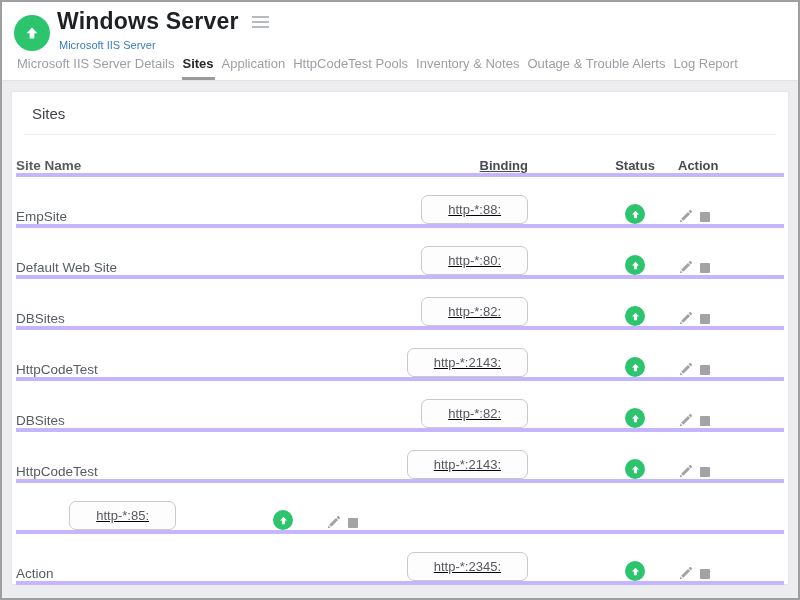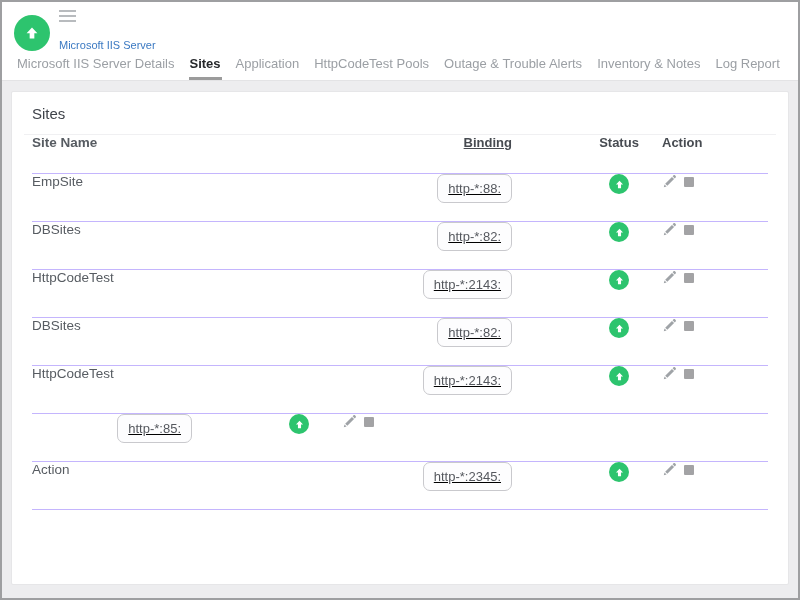--- a/index.html
+++ b/index.html
@@ -16,39 +16,39 @@
   .avatar {
     position:absolute; left:12px; top:13px; width:36px; height:36px;
     border-radius:50%; display:flex; align-items:center; justify-content:center;
   }
   .title-row { position:absolute; left:55px; top:6px; display:flex; align-items:center; gap:11px; }
   .page-title { margin:0; font-size:23px; font-weight:bold; color:#1e2124; letter-spacing:.2px; }
   .hamburger { display:flex; flex-direction:column; gap:3px; cursor:pointer; padding:2px; }
   .hamburger span { display:block; width:17px; height:2px; background:#b8bbbe; }
   .subtitle { position:absolute; left:57px; top:37px; font-size:11px; text-decoration:none; }
   
-  .tabs { position:absolute; left:14px; bottom:0; display:flex; gap:13px; font-size:13px; }
+  .tabs { position:absolute; left:14px; bottom:0; display:flex; gap:6px; font-size:13px; }
   .tab { color:#9b9fa4; padding:0 1px 6px; cursor:pointer; border-bottom:3px solid transparent; }
   .tab.active { color:#26282b; font-weight:bold; border-bottom-color:#9b9b9b; }
   
   .page { padding:10px 9px 0; }
   .card { box-sizing:border-box; background:#fff; border:1px solid #e6e6e8; border-radius:2px; height:494px; }
   .card-title-wrap { margin:0 12px; padding:13px 8px 11px; border-bottom:1px solid #f0f0f2; }
   .card-title { font-size:15px; color:#3f434a; }
   
-  .trow, .thead { display:flex; align-items:flex-start; margin:0 20px; border-bottom:1px solid #c4b5fd; }
+  .trow, .thead { display:flex; align-items:flex-end; margin:0 4px; border-bottom:4px solid #c4b5fd; }
   .thead { height:38px; font-size:13px; font-weight:bold; color:#474b51; }
   .trow { height:47px; }
   .c-name   { flex:1; font-size:13.5px; color:#575c62; }
   .c-binding{ width:160px; display:flex; justify-content:flex-end;text-decoration:underline; }
   .c-status { width:70px; margin-left:72px; display:flex; justify-content:center; }
   .c-action { box-sizing:border-box; width:114px; padding-left:8px; display:flex; align-items:center; gap:7px; }
   .pill {
     border:1px solid #c9c9cd; border-radius:7px; background:#fdfdfe;
-    padding:6px 10px; font-size:13px; color:#55585e; white-space:nowrap;
+    padding:6px 26px; font-size:13px; color:#55585e; white-space:nowrap;
   }
   .status-dot {
     width:20px; height:20px; border-radius:50%;
     display:flex; align-items:center; justify-content:center;
   }
   .icon-btn { background:none; border:none; padding:0; margin:0; cursor:pointer; display:flex; align-items:center; }
   .stop-sq { width:10px; height:10px; background:#a3a3a5; border-radius:1px; }
 </style>
 </head>
 <body>
@@ -57,34 +57,35 @@
 
   <div class="header">
     <div class="avatar" style="background: rgb(45, 196, 110);">
       <span style="display:flex">
         <svg width="18" height="18" viewBox="0 0 20 20">
           <path d="M10 4 L16 10.4 H12.6 V16 H7.4 V10.4 H4 Z" fill="#ffffff"></path>
         </svg>
       </span>
     </div>
     <div class="title-row">
+      <h1 class="page-title">Windows Server</h1>
       <div class="hamburger">
         <span></span>
           <span></span>
           <span></span>
       </div>
     </div>
     <a class="subtitle" href="#" style="color: rgb(59, 121, 194);">Microsoft IIS Server</a>
     <div class="tabs" id="tabs-host">
         <div class="tab">Microsoft IIS Server Details</div>
         <div class="tab active">Sites</div>
         <div class="tab">Application</div>
         <div class="tab">HttpCodeTest Pools</div>
+        <div class="tab">Inventory &amp; Notes</div>
         <div class="tab">Outage &amp; Trouble Alerts</div>
-        <div class="tab">Inventory &amp; Notes</div>
         <div class="tab">Log Report</div>
       </div>
   </div>
 
   <div class="page">
     <div class="card">
       <div class="card-title-wrap">
         <span class="card-title">Sites</span>
       </div>
 
@@ -115,20 +116,45 @@
             <path d="M12.3 1.4 c.4-.4 1.1-.4 1.5 0 l.8.8 c.4.4.4 1.1 0 1.5 l-1 1 -2.3-2.3 Z M10.6 3.1 l2.3 2.3 -7.2 7.2 -2.3-2.3 Z M2.7 11.1 l2.2 2.2 -3 .8 Z" fill="#9fa3a7"></path>
           </svg>
         </span>
       </button>
       <button class="icon-btn" title="">
         <span class="stop-sq"></span>
       </button>
     </div>
   </div>
           <div class="trow">
+    <div class="c-name">Default Web Site</div>
+    <div class="c-binding">
+      <span class="pill">http-*:80:</span>
+    </div>
+    <div class="c-status">
+      <span class="status-dot" style="background: rgb(45, 196, 110);">
+        <svg width="11" height="11" viewBox="0 0 20 20">
+          <path d="M10 3.4 L16.4 10.2 H12.8 V16.6 H7.2 V10.2 H3.6 Z" fill="#ffffff"></path>
+        </svg>
+      </span>
+    </div>
+    <div class="c-action">
+      <button class="icon-btn" title="">
+        <span style="display:flex">
+          <svg width="15" height="15" viewBox="0 0 16 16">
+            <path d="M12.3 1.4 c.4-.4 1.1-.4 1.5 0 l.8.8 c.4.4.4 1.1 0 1.5 l-1 1 -2.3-2.3 Z M10.6 3.1 l2.3 2.3 -7.2 7.2 -2.3-2.3 Z M2.7 11.1 l2.2 2.2 -3 .8 Z" fill="#9fa3a7"></path>
+          </svg>
+        </span>
+      </button>
+      <button class="icon-btn" title="">
+        <span class="stop-sq"></span>
+      </button>
+    </div>
+  </div>
+          <div class="trow">
     <div class="c-name">DBSites</div>
     <div class="c-binding">
       <span class="pill">http-*:82:</span>
     </div>
     <div class="c-status">
       <span class="status-dot" style="background: rgb(45, 196, 110);">
         <svg width="11" height="11" viewBox="0 0 20 20">
           <path d="M10 3.4 L16.4 10.2 H12.8 V16.6 H7.2 V10.2 H3.6 Z" fill="#ffffff"></path>
         </svg>
       </span>

